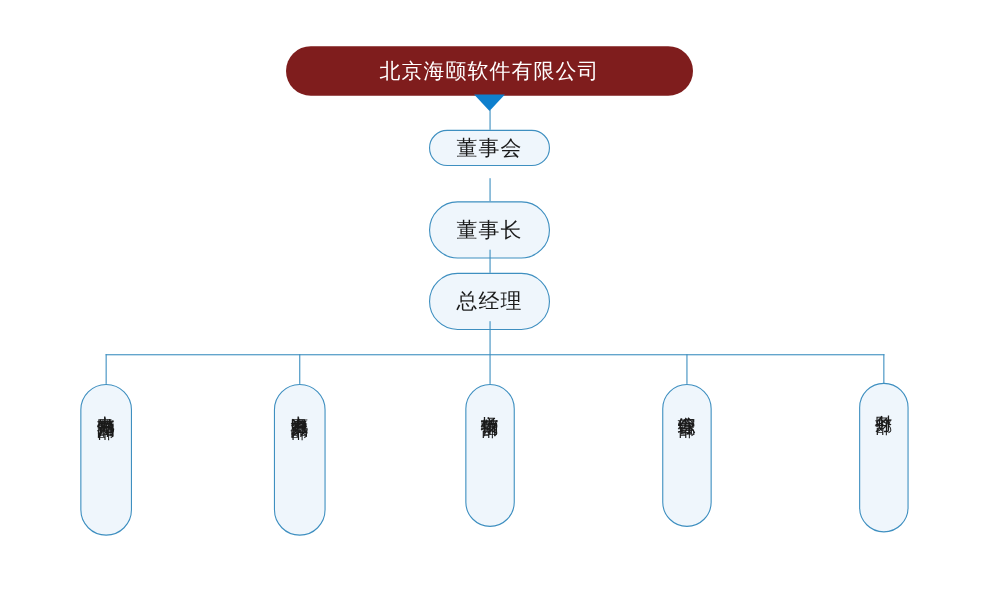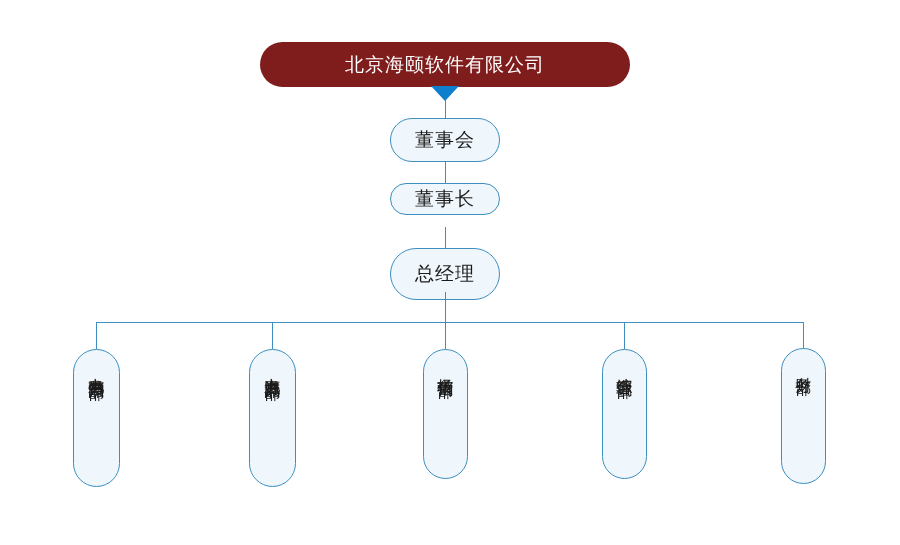--- a/index.html
+++ b/index.html
@@ -107,27 +107,27 @@
 
 <div id="org-chart">
 
   <div class="company-banner">
     <div class="company-banner-label">北京海颐软件有限公司</div>
   </div>
   <div class="banner-pointer"></div>
 
   <div class="vline" style="left:444.5px; top:100px; height:18px;"></div>
 
-  <div class="node node-h" style="left:390px; top:118px; width:110px; height:44px;">
+  <div class="node node-h" style="left:390px; top:118px; width:110px; height:33px;">
     <span class="node-label">董事会</span>
   </div>
 
   <div class="vline" style="left:444.5px; top:162px; height:21px;"></div>
 
-  <div class="node node-h" style="left:390px; top:183px; width:110px; height:32px;">
+  <div class="node node-h" style="left:390px; top:183px; width:110px; height:52px;">
     <span class="node-label">董事长</span>
   </div>
 
   <div class="vline" style="left:444.5px; top:227px; height:21px;"></div>
 
   <div class="node node-h" style="left:390px; top:248px; width:110px; height:52px;">
     <span class="node-label">总经理</span>
   </div>
 
   <div class="vline" style="left:444.5px; top:292px; height:57px;"></div>

